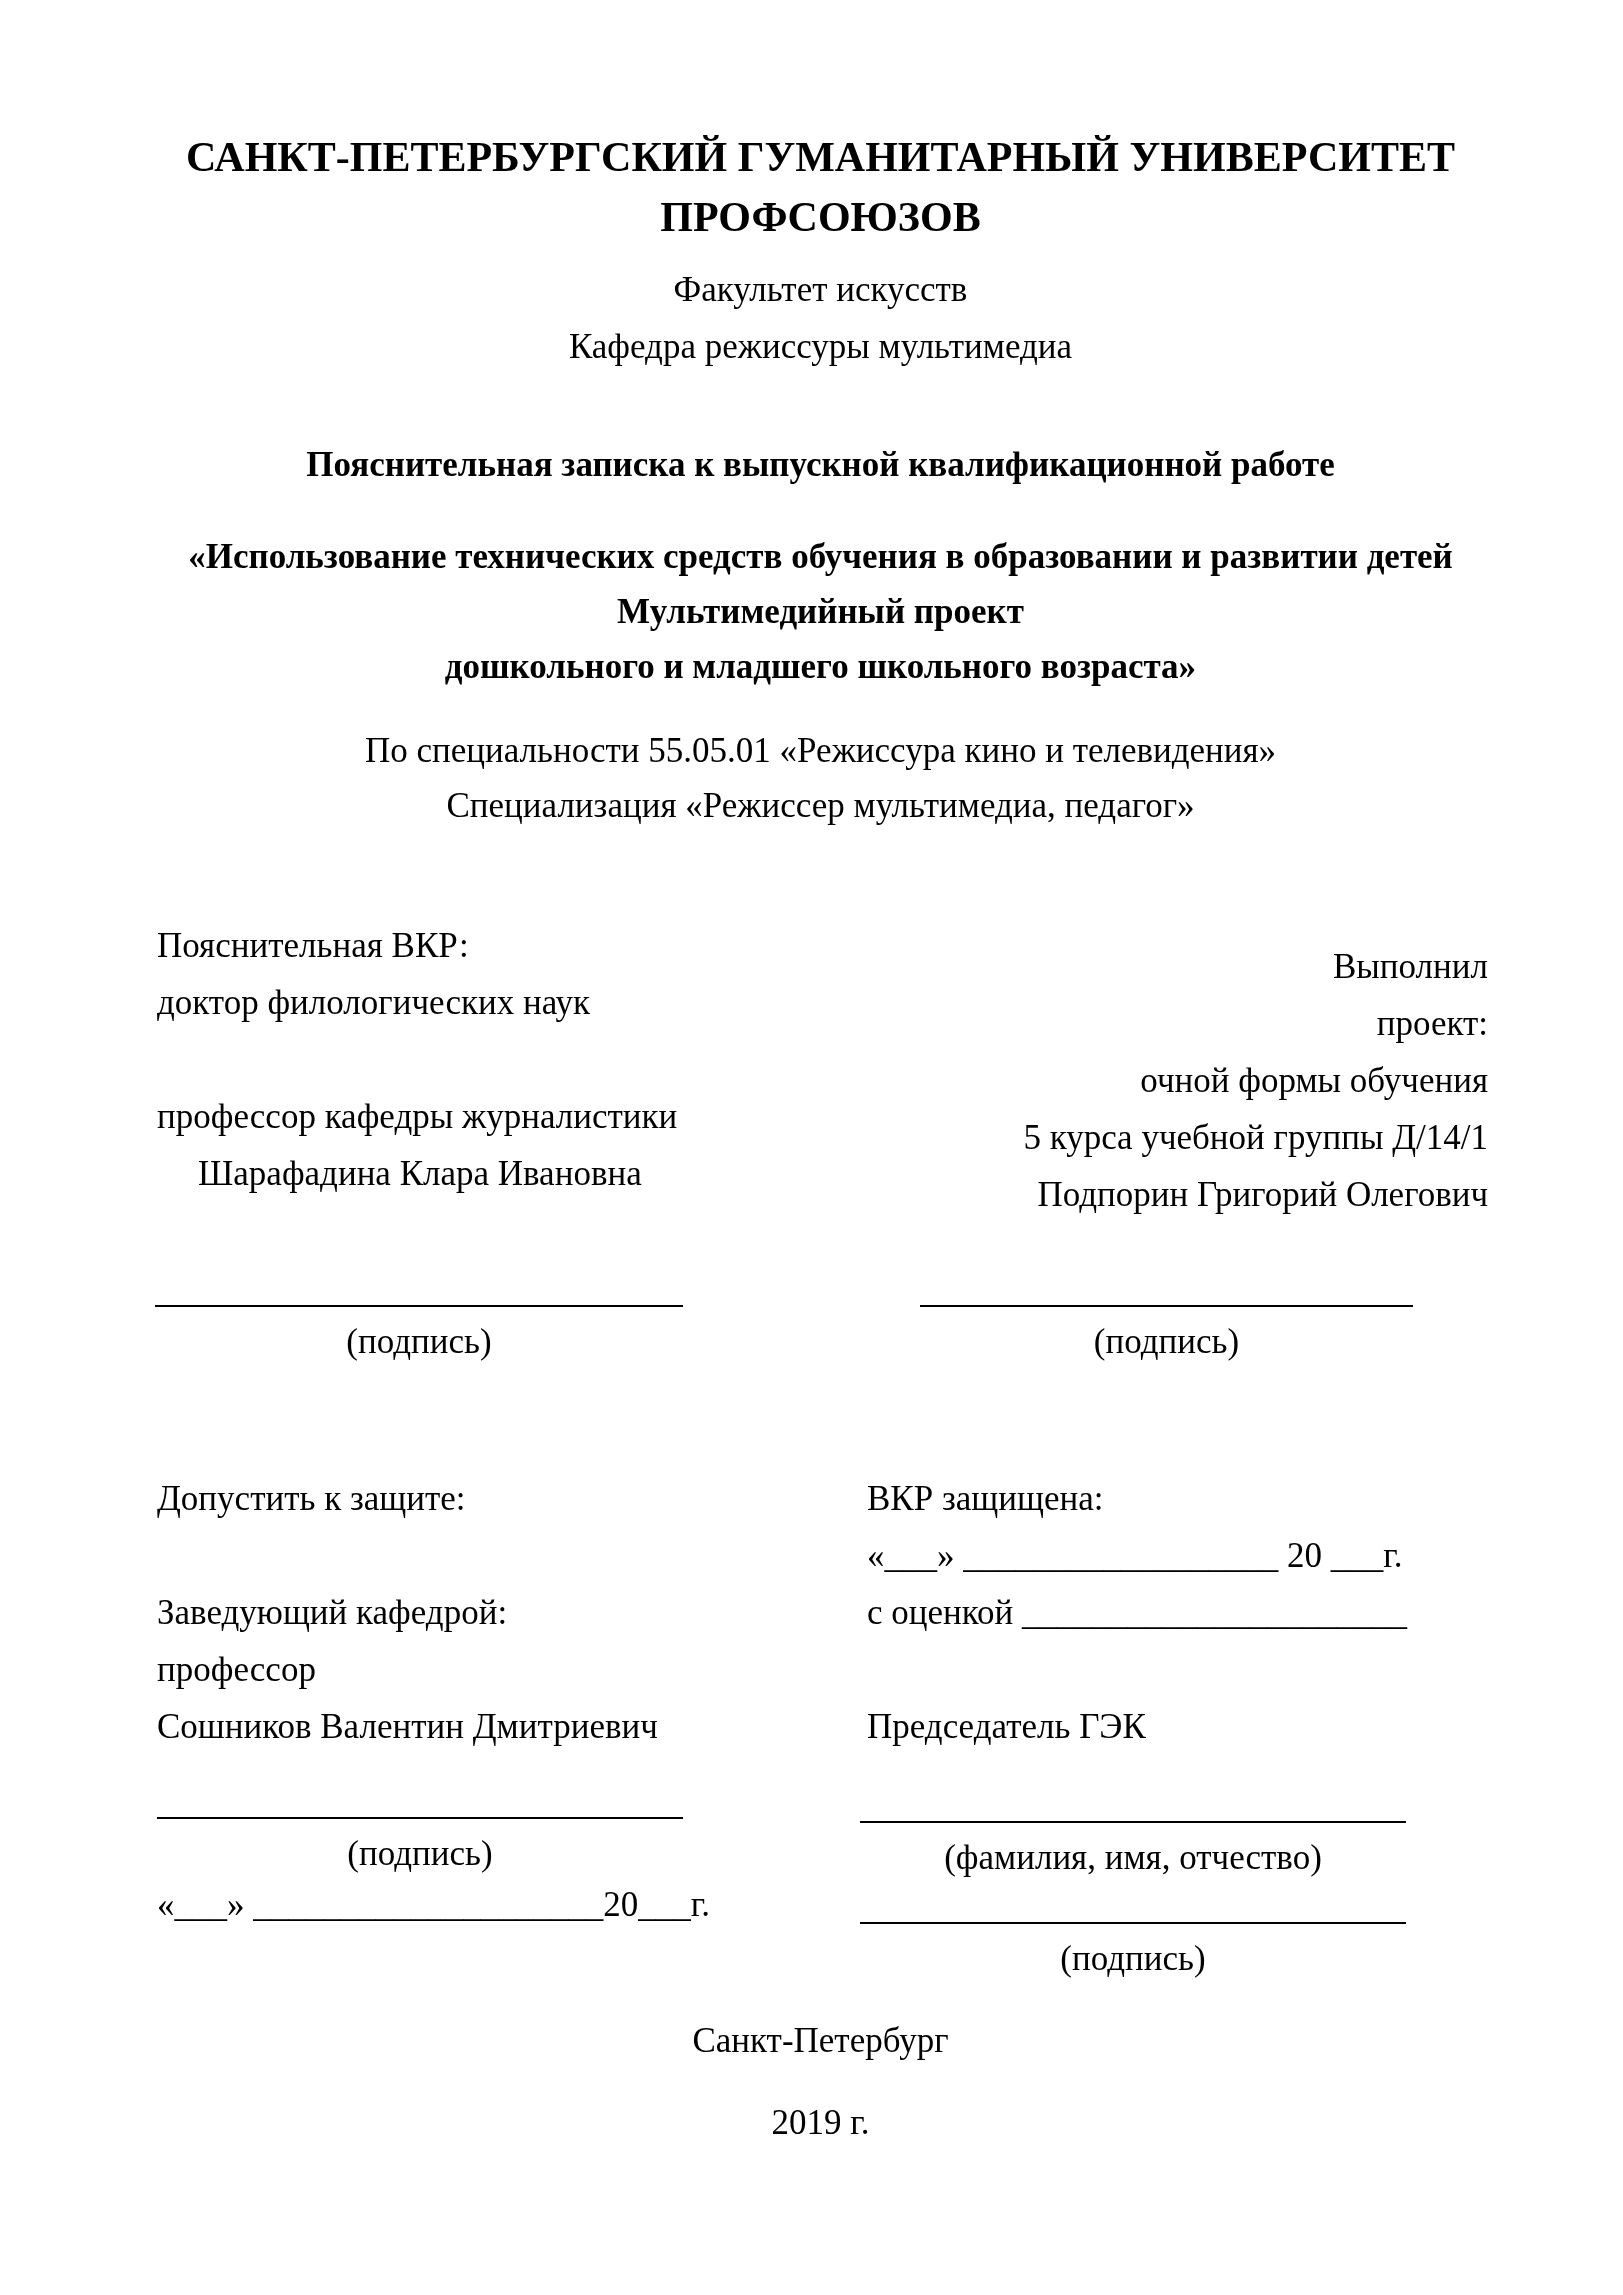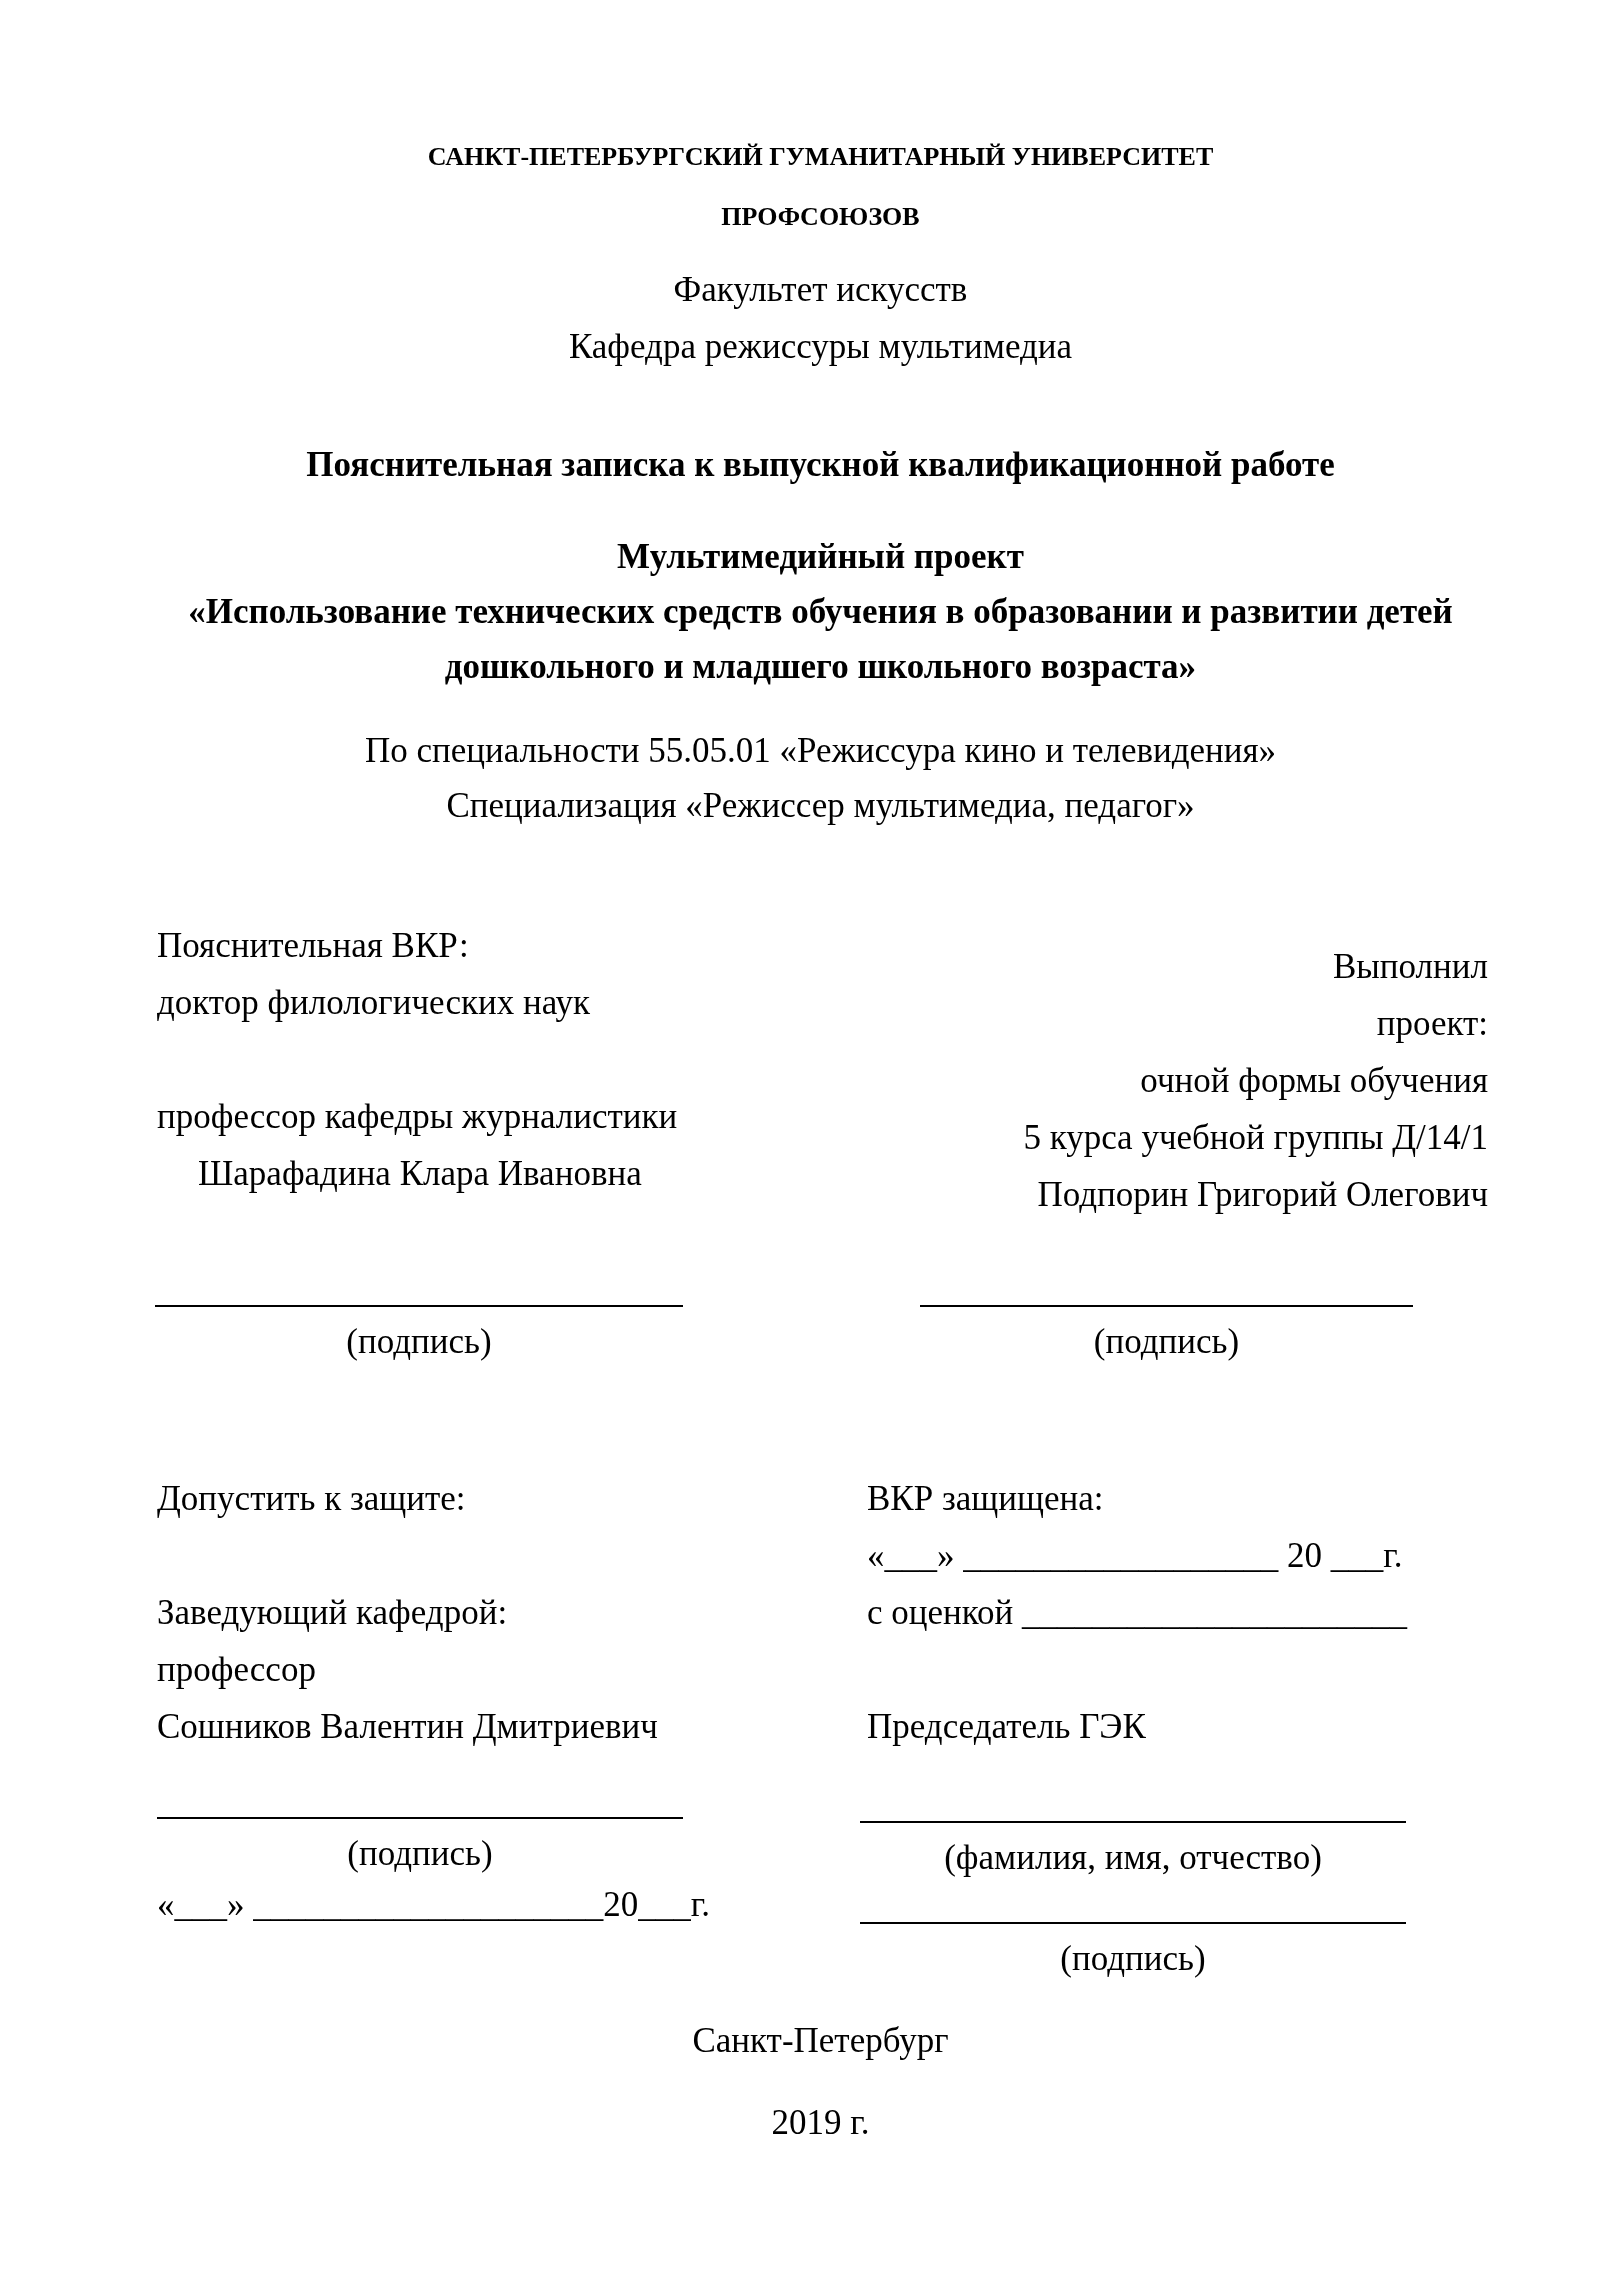--- a/index.html
+++ b/index.html
@@ -11,21 +11,21 @@
     color:#000000;
     font-family:"Liberation Serif","DejaVu Serif",serif;
     font-size:35px;
     line-height:57px;
     overflow:hidden;
   }
   .abs{position:absolute;}
   .center{text-align:center;}
   .bold{font-weight:bold;}
   .content{left:157px;width:1327px;}
-  #university{top:127px;font-size:26px;line-height:60px;}
+  #university{top:127px;font-size:42px;line-height:60px;}
   #dept{top:261px;}
   #note{top:436px;font-weight:bold;}
   #project{top:529px;line-height:55px;}
   #spec{top:723px;line-height:55px;}
   #supervisor-block{top:917px;left:157px;width:675px;}
   #supervisor-block .indent{padding-left:41px;}
   #student-block{top:938px;left:785px;width:703px;text-align:right;}
   .hline{height:0;border-top:2.4px solid #000;}
   #sig1-left-line{top:1305px;left:155px;width:528px;}
   #sig1-right-line{top:1305px;left:920px;width:493px;}
@@ -55,22 +55,22 @@
   </div>
 
   <div id="dept" class="abs content center">
     <div>Факультет искусств</div>
     <div>Кафедра режиссуры мультимедиа</div>
   </div>
 
   <div id="note" class="abs content center">Пояснительная записка к выпускной квалификационной работе</div>
 
   <div id="project" class="abs content center bold">
+    <div>«Использование технических средств обучения в образовании и развитии детей</div>
     <div>Мультимедийный проект</div>
-    <div>«Использование технических средств обучения в образовании и развитии детей</div>
     <div>дошкольного и младшего школьного возраста»</div>
   </div>
 
   <div id="spec" class="abs content center">
     <div>По специальности 55.05.01 «Режиссура кино и телевидения»</div>
     <div>Специализация «Режиссер мультимедиа, педагог»</div>
   </div>
 
   <div id="supervisor-block" class="abs">
     <div>Пояснительная ВКР:</div>

